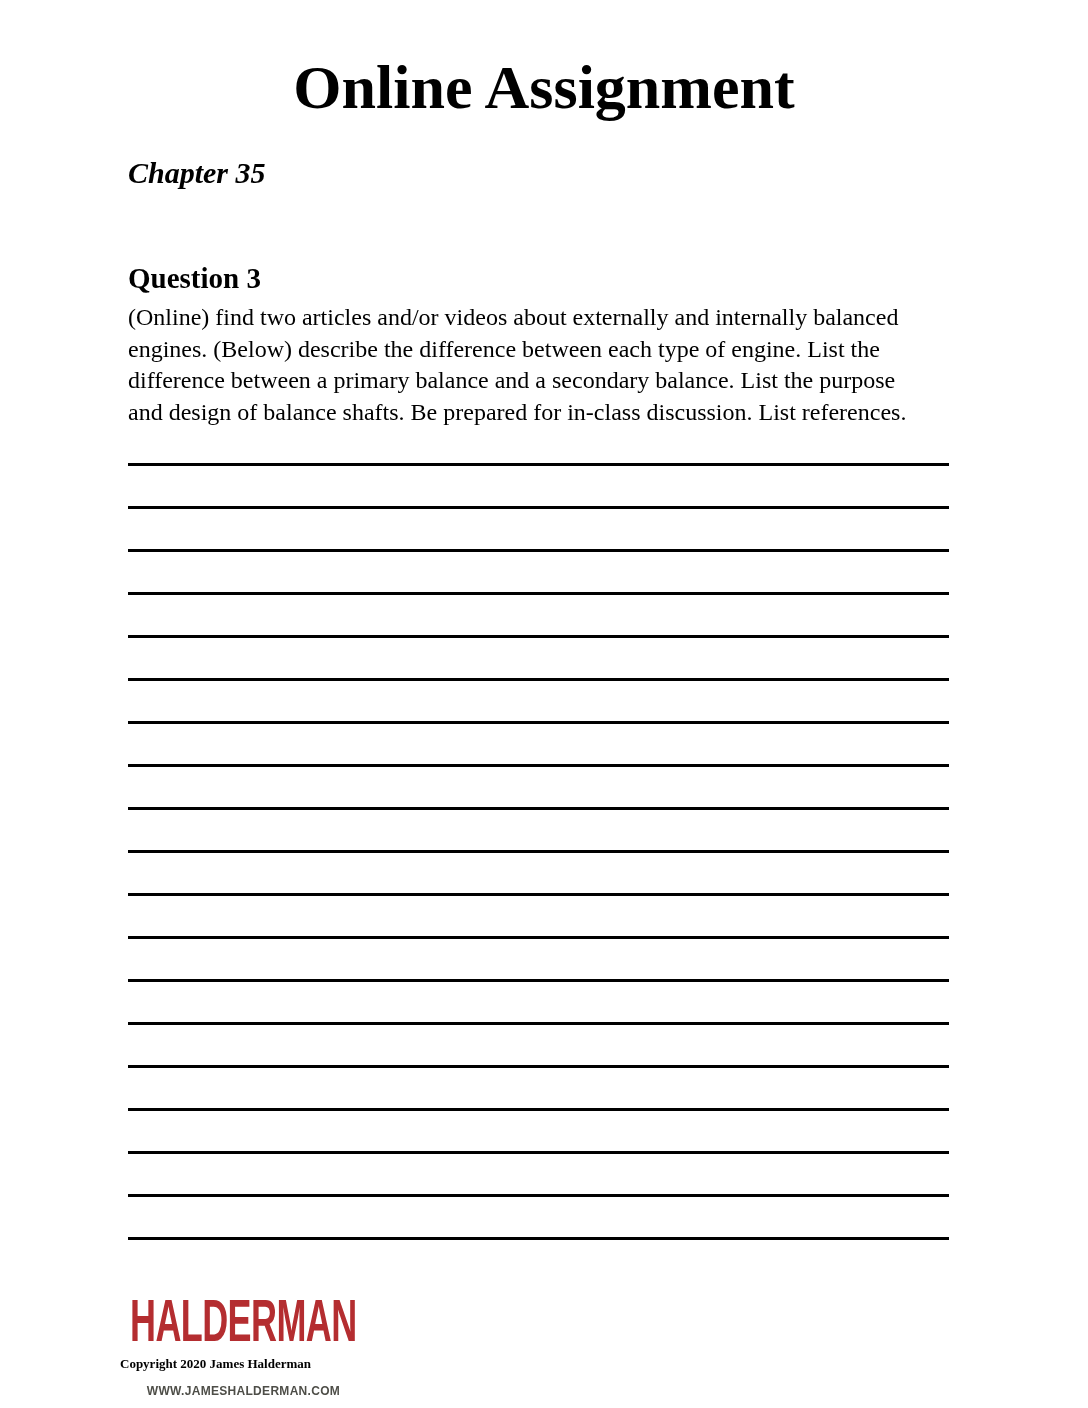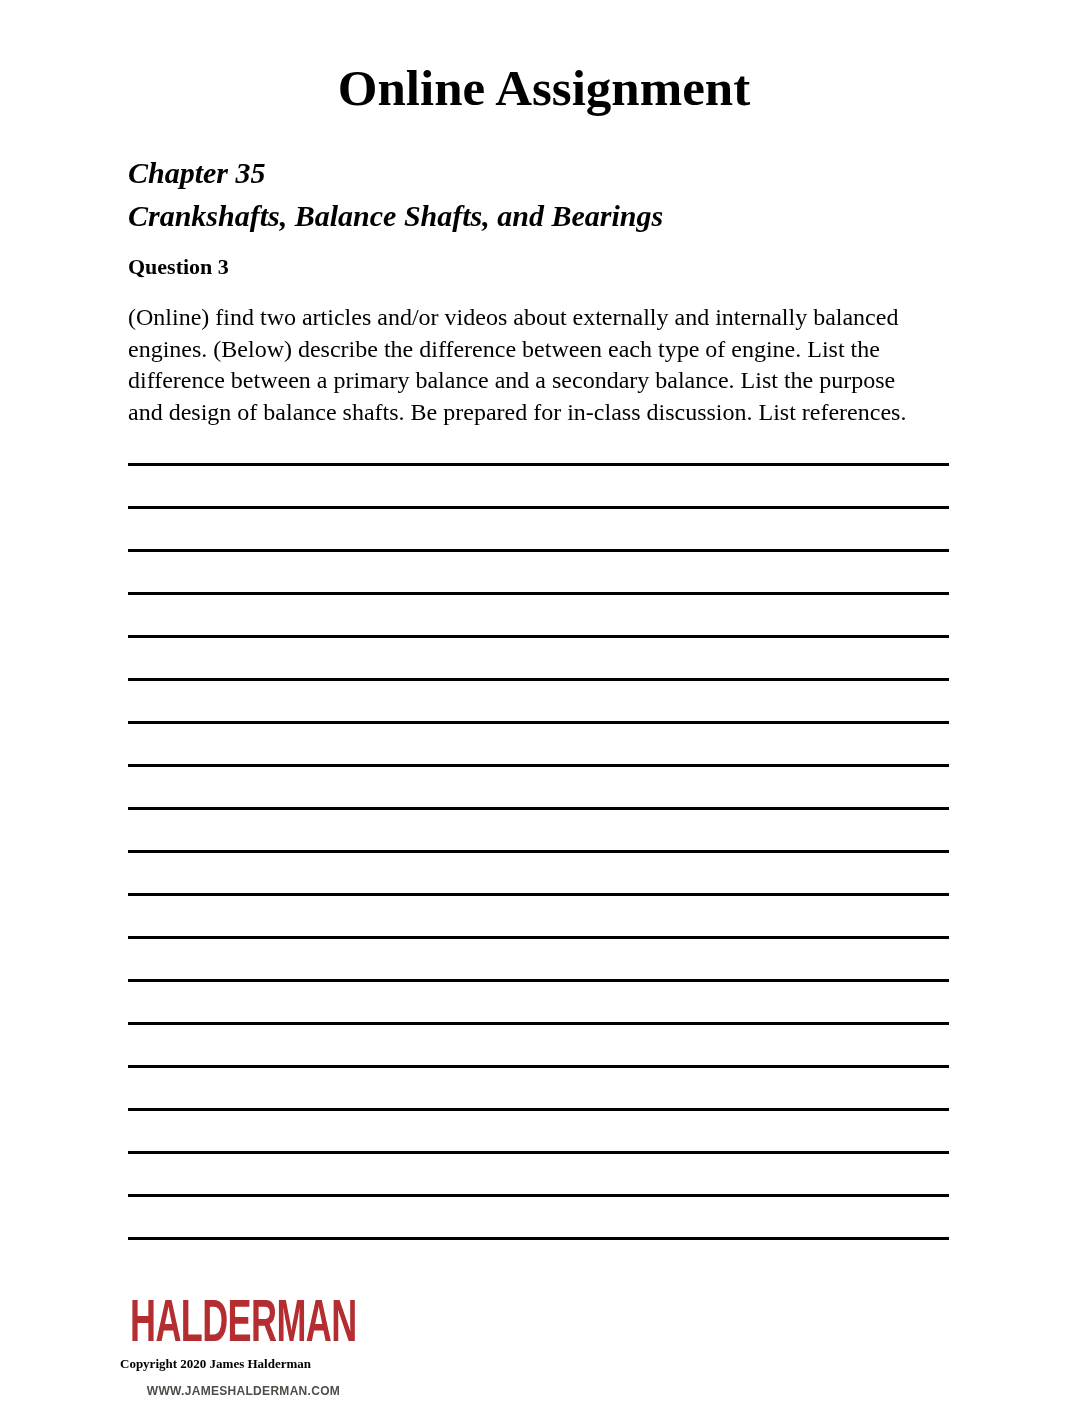--- a/index.html
+++ b/index.html
@@ -11,43 +11,43 @@
     position: relative;
     width: 1088px;
     height: 1408px;
     background: #ffffff;
     color: #000000;
     font-family: "Liberation Serif", serif;
     overflow: hidden;
   }
   .title {
     position: absolute;
-    top: 63px;
+    top: 56px;
     left: 0;
     width: 100%;
     margin: 0;
     text-align: center;
-    font-size: 51px;
+    font-size: 62px;
     font-weight: bold;
     line-height: 1;
   }
   .chapter {
     position: absolute;
     left: 128px;
     top: 151px;
     font-size: 30px;
     font-weight: bold;
     line-height: 43px;
     font-style: italic;
   }
   .question-label {
     position: absolute;
     left: 128px;
-    top: 254px;
-    font-size: 22px;
+    top: 261px;
+    font-size: 29px;
     font-weight: bold;
     line-height: 1.2;
   }
   .question-text {
     position: absolute;
     left: 128px;
     top: 302px;
     width: 850px;
     font-size: 24px;
     line-height: 31.5px;
@@ -115,21 +115,20 @@
 </style>
 </head>
 <body>
 
 <div class="page">
 
   <h1 class="title">Online Assignment</h1>
 
   <div class="chapter">
     <div>Chapter 35</div>
-    <div>Crankshafts, Balance Shafts, and Bearings</div>
   </div>
 
   <div class="question-label">Question 3</div>
 
   <div class="question-text">(Online) find two articles and/or videos about externally and internally balanced
 engines. (Below) describe the difference between each type of engine. List the
 difference between a primary balance and a secondary balance. List the purpose
 and design of balance shafts. Be prepared for in-class discussion. List references.</div>
 
   <div class="answer-lines" id="answer-lines">

